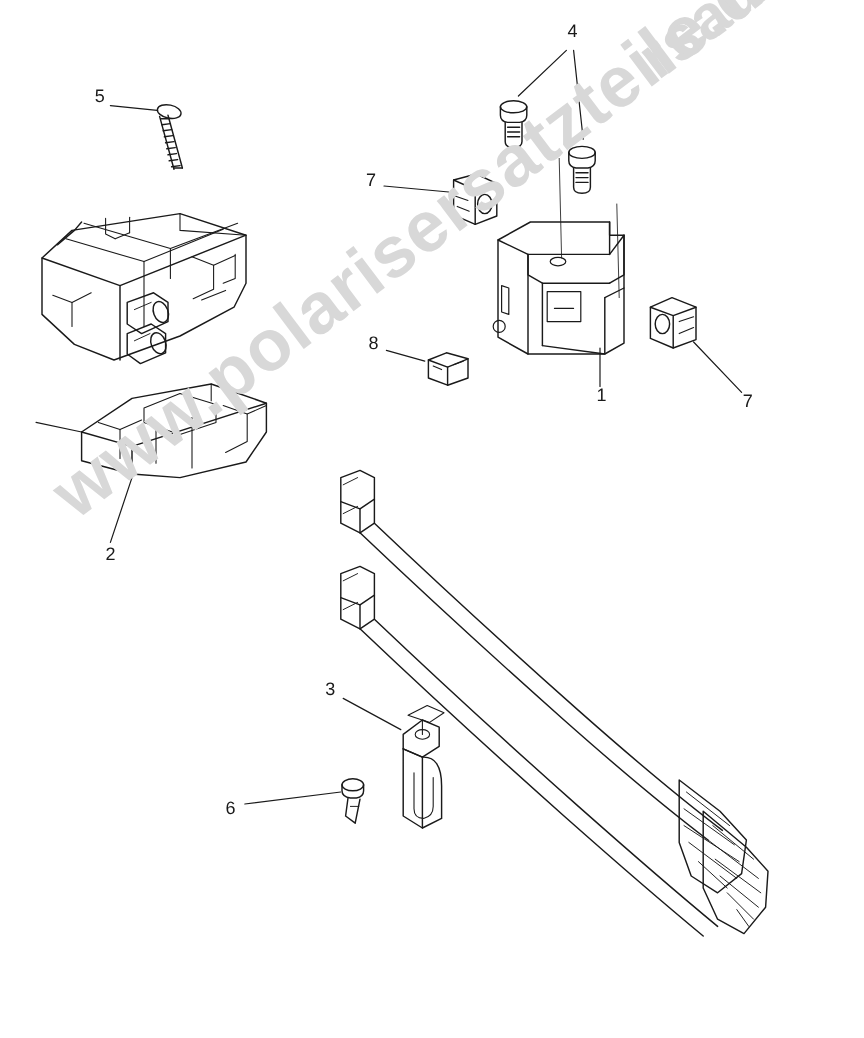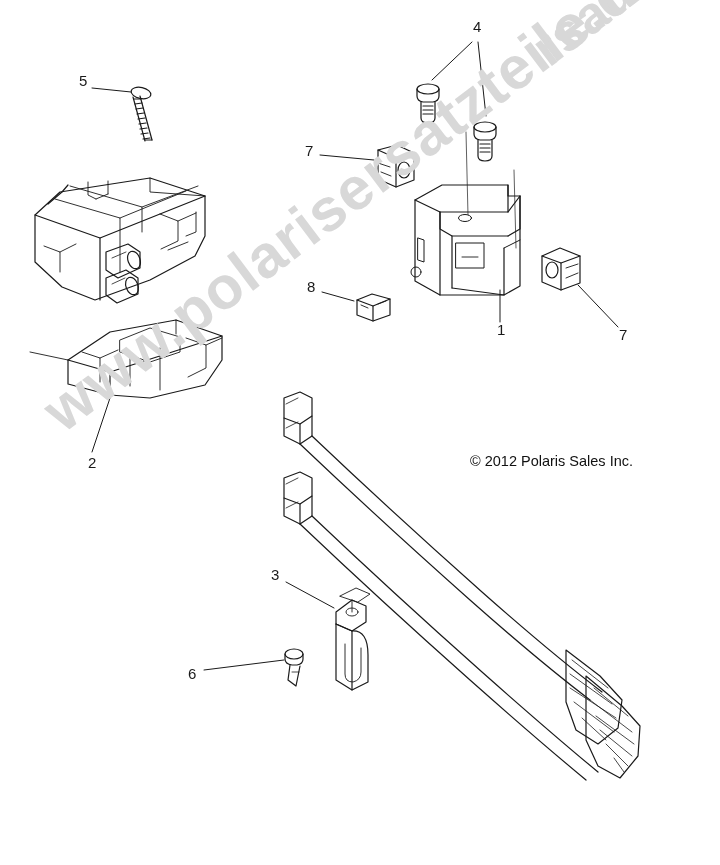--- a/index.html
+++ b/index.html
@@ -271,21 +271,20 @@
       <g>
         <path d="M340 596 L356 588 L370 594 L358 602 Z" stroke-width="0.9"></path>
       </g>
 
     </g>
   </svg>
 
   <div class="watermark" id="watermark-main">www.polarisersatzteile.de</div>
   <div class="watermark" id="watermark-top">rsatzteile.de</div>
 
-  <div id="copyright-notice">© 2012 Polaris Sales Inc.</div>
 
   <div class="callout-label" style="left:497px; top:322px;">1</div>
   <div class="callout-label" style="left:88px; top:455px;">2</div>
   <div class="callout-label" style="left:271px; top:567px;">3</div>
   <div class="callout-label" style="left:473px; top:19px;">4</div>
   <div class="callout-label" style="left:79px; top:73px;">5</div>
   <div class="callout-label" style="left:188px; top:666px;">6</div>
   <div class="callout-label" style="left:305px; top:143px;">7</div>
   <div class="callout-label" style="left:619px; top:327px;">7</div>
   <div class="callout-label" style="left:307px; top:279px;">8</div>

